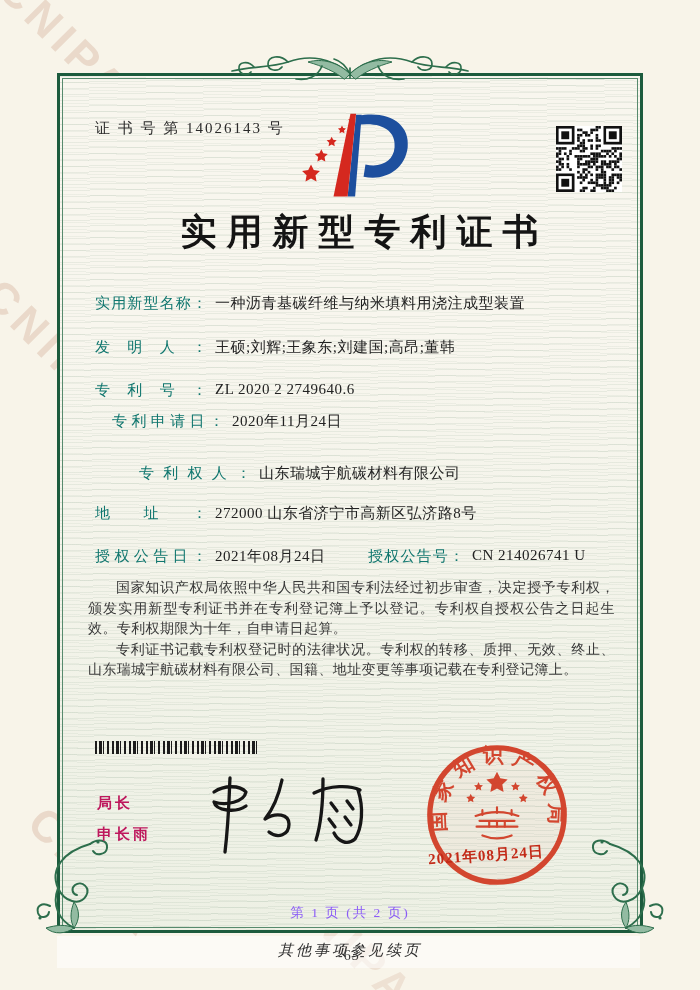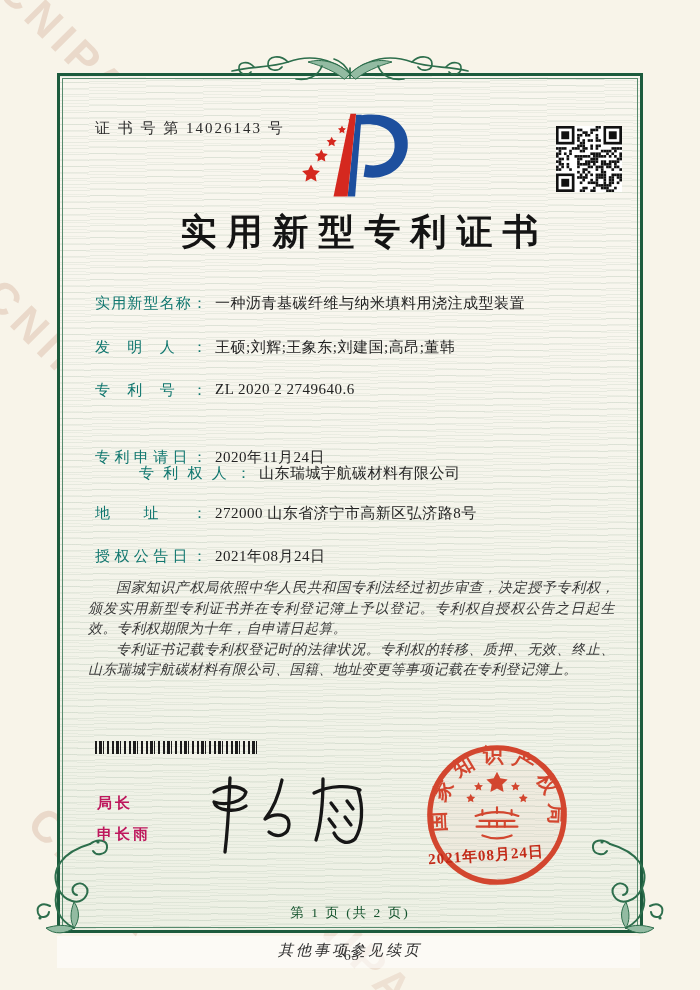--- a/index.html
+++ b/index.html
@@ -40,37 +40,37 @@
          letter-spacing:10px;color:#141414;padding-left:29px;}
   
   .row{position:absolute;left:95px;width:520px;font-size:15px;white-space:nowrap;}
   .lbl{display:inline-block;width:112px;text-align:justify;text-align-last:justify;
        color:#0f766e;vertical-align:top;}
   .val{margin-left:8px;color:#222;letter-spacing:0.5px;}
   .pair2{position:absolute;left:273px;top:0;white-space:nowrap;}
   .pair2 .lbl{width:96px;}
   
   .body-text{left:88px;top:578px;width:527px;font-size:14px;line-height:20.5px;
-             color:#383838;font-style:italic;text-align:justify;}
+             color:#383838;text-align:justify;}
   .body-text p{margin:0;text-indent:2em;letter-spacing:0.4px;}
   
   .barcode{left:95px;top:741px;width:163px;height:13px;
     background:repeating-linear-gradient(90deg,
       #1c1c1c 0 2px, rgba(0,0,0,0) 2px 4px,
       #1c1c1c 4px 7px, rgba(0,0,0,0) 7px 8px,
       #1c1c1c 8px 9px, rgba(0,0,0,0) 9px 12px,
       #1c1c1c 12px 14px, rgba(0,0,0,0) 14px 17px);
   }
   
   .signer{left:97px;font-size:15px;font-weight:bold;color:#be185d;
           font-family:"Liberation Sans","DejaVu Sans",sans-serif;letter-spacing:3px;}
   .seal-date{left:428px;top:845px;width:150px;font-size:15px;font-weight:bold;
              color:#c32a18;letter-spacing:1px;transform:rotate(-4deg);}
   
-  .page-num{left:0;right:0;top:904px;text-align:center;font-size:13.5px;color:#14532d;letter-spacing:2px;}
+  .page-num{left:0;right:0;top:904px;text-align:center;font-size:13.5px;color:#8b5cf6;letter-spacing:2px;}
   .footer-band{left:57px;top:936px;width:583px;height:32px;background:rgba(255,255,255,0.55);}
   .footer-note{left:0;right:0;top:941px;text-align:center;font-size:15px;color:#2e2e2e;
                letter-spacing:3px;font-style:italic;}
   .scan-no{left:338px;top:948px;font-size:14px;color:#3a3a3a;letter-spacing:1px;}
   svg{display:block;}
 </style>
 </head>
 <body>
 
 <div class="wm wm-cnipa" style="left:-18px;top:14px;">CNIPA</div>
@@ -379,31 +379,34 @@
 
 <div class="row" style="top:294px;">
   <span class="lbl">实用新型名称：</span><span class="val">一种沥青基碳纤维与纳米填料用浇注成型装置</span>
 </div>
 <div class="row" style="top:338px;">
   <span class="lbl">发明人：</span><span class="val">王硕;刘辉;王象东;刘建国;高昂;董韩</span>
 </div>
 <div class="row" style="top:381px;">
   <span class="lbl">专利号：</span><span class="val">ZL 2020 2 2749640.6</span>
 </div>
-<div class="row" style="top:448px;">
+<div class="row" style="top:412px;margin-left:17px;">
   <span class="lbl">专利申请日：</span><span class="val">2020年11月24日</span>
 </div>
 <div class="row" style="top:464px;margin-left:44px;">
   <span class="lbl">专利权人：</span><span class="val">山东瑞城宇航碳材料有限公司</span>
 </div>
 <div class="row" style="top:504px;">
   <span class="lbl">地址：</span><span class="val">272000 山东省济宁市高新区弘济路8号</span>
 </div>
 <div class="row" style="top:547px;">
   <span class="lbl">授权公告日：</span><span class="val">2021年08月24日</span>
+  <span class="pair2">
+    <span class="lbl">授权公告号：</span><span class="val">CN 214026741 U</span>
+  </span>
 </div>
 
 <div class="abs body-text">
   <p>国家知识产权局依照中华人民共和国专利法经过初步审查，决定授予专利权，颁发实用新型专利证书并在专利登记簿上予以登记。专利权自授权公告之日起生效。专利权期限为十年，自申请日起算。</p>
   <p>专利证书记载专利权登记时的法律状况。专利权的转移、质押、无效、终止、山东瑞城宇航碳材料有限公司、国籍、地址变更等事项记载在专利登记簿上。</p>
 </div>
 
 <div class="abs barcode"></div>
 
 <div class="abs signer" style="top:794px;">局长</div>

